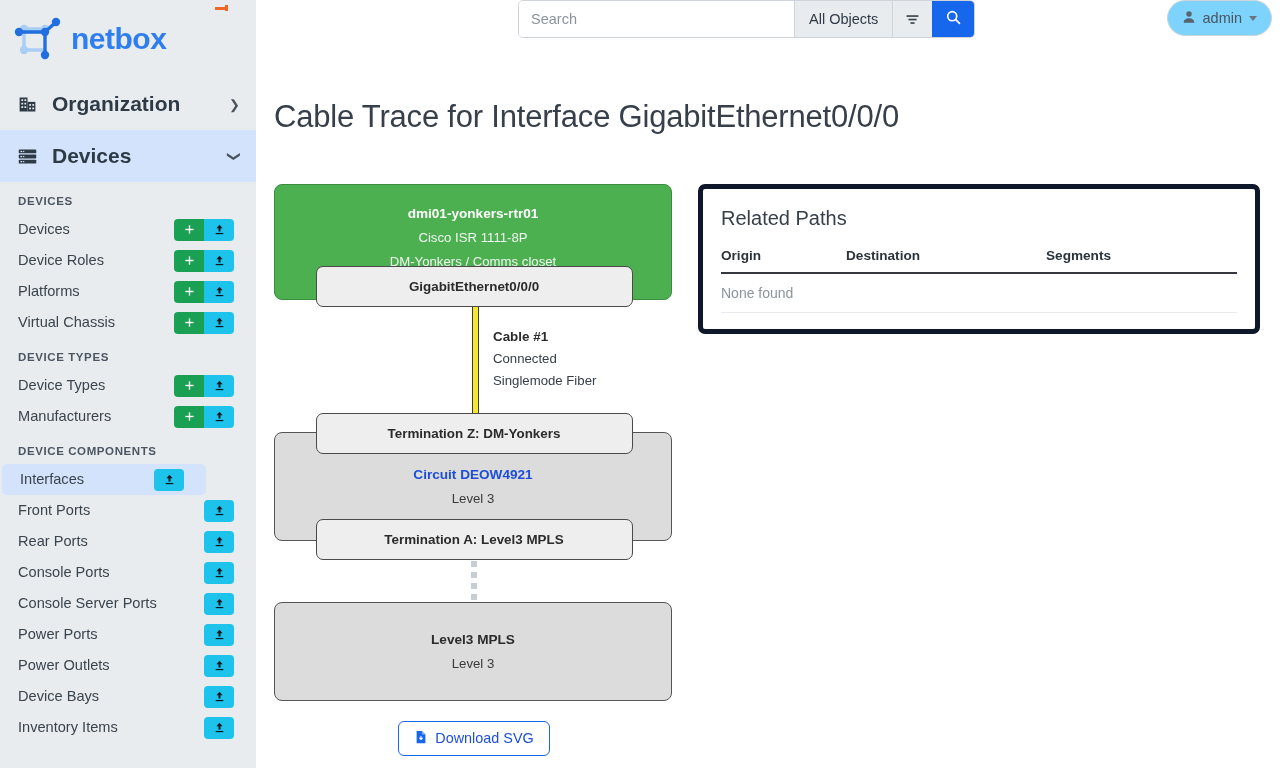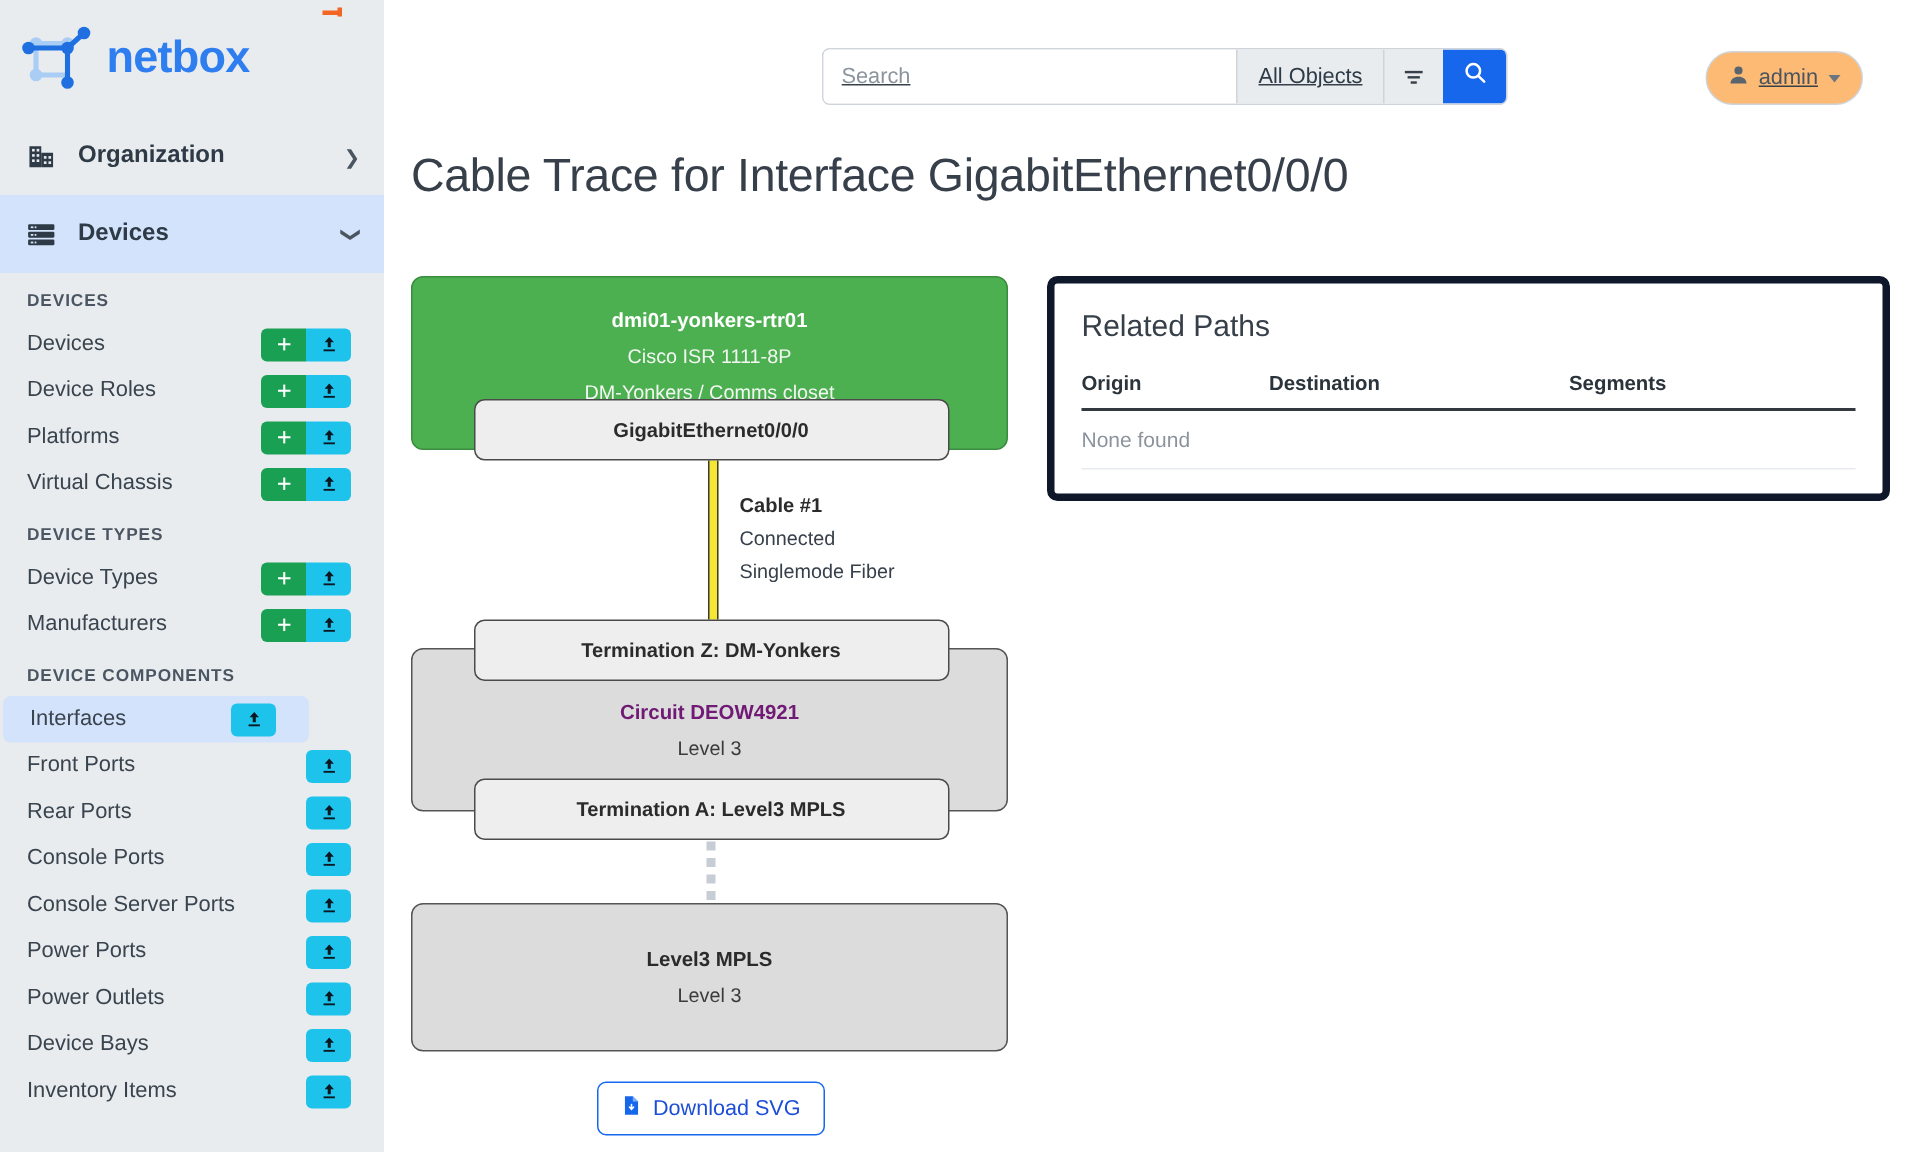--- a/index.html
+++ b/index.html
@@ -33,21 +33,21 @@
   }
   .pin-icon { width: 18px; height: 18px; flex: none; margin-right: 10px; }
 
   .nav-group {
     display: flex; align-items: center;
     height: 52px; padding: 0 16px 0 14px;
     cursor: pointer; gap: 12px;
   }
   .nav-group.active { background: #d3e3fb; }
   .nav-group .g-icon { width: 26px; flex: none; display: flex; align-items: center; justify-content: center; }
-  .nav-group .g-label { font-size: 16px; font-weight: 700; color: #2e3a46; flex: 1; }
+  .nav-group .g-label { font-size: 21px; font-weight: 700; color: #2e3a46; flex: 1; }
   .nav-group .g-chev { color: #4a5560; font-size: 13px; }
 
   .nav-section {
     font-size: 11.5px; font-weight: 700; color: #4b5662;
     letter-spacing: 0.6px; padding: 13px 0 7px 18px;
   }
   .nav-item {
     display: flex; align-items: center;
     height: 31px; margin: 0 0 0 0; padding-left: 18px; padding-right: 8px;
     position: relative;
@@ -67,21 +67,21 @@
     color: #ffffff; border: none; cursor: pointer; padding: 0;
   }
   .mini-add { background: #1aa053; border-radius: 4px 0 0 4px; }
   .mini-imp { background: #1ec3ec; border-radius: 0 4px 4px 0; }
   .mini-imp.solo { border-radius: 4px; width: 30px; }
   .mini-btn svg { display: block; }
 
   
   .main { flex: 1; height: 768px; position: relative; background: #fff; overflow: hidden; }
 
-  .topbar { height: 70px; display: flex; align-items: flex-end; padding: 0 38px; text-decoration: underline; }
+  .topbar { height: 70px; display: flex; align-items: flex-start; padding: 0 8px; }
   .search-wrap {
     display: flex; align-items: stretch; height: 38px;
     margin-left: 254px; border-radius: 5px; overflow: hidden;
     border: 1px solid #ced4da;
   }
   .search-input {
     width: 275px; border: none; outline: none;
     padding: 0 12px; font-size: 14.5px; color: #37404a;
     font-family: "Liberation Sans", sans-serif; background: #fff;
   }
@@ -96,21 +96,21 @@
     width: 40px; background: #e9ecef; border-left: 1px solid #ced4da; cursor: pointer;
   }
   .search-go {
     display: flex; align-items: center; justify-content: center;
     width: 42px; background: #1767ed; cursor: pointer;
   }
   .user-btn {
     margin-left: auto; display: flex; align-items: center; gap: 7px;
     height: 36px; padding: 0 14px;
     border: 1px solid #ced4da; border-radius: 18px;
-    background: #fdba74; color: #4a5560; font-size: 14.5px; cursor: pointer;
+    background: #7dd3fc; color: #4a5560; font-size: 14.5px; cursor: pointer;
   }
   .caret { width: 0; height: 0; border-left: 4.5px solid transparent;
            border-right: 4.5px solid transparent; border-top: 5.5px solid #6b757f; }
 
   .page-title {
     font-size: 31px; font-weight: 400; color: #37404a;
     padding: 8px 0 0 18px; letter-spacing: -0.2px;
   }
 
   .content { display: flex; padding: 28px 20px 0 18px; gap: 24px; }
@@ -141,21 +141,21 @@
   }
   .cable-info { position: absolute; left: 219px; top: 22px; text-align: left; }
   .cable-info .c-name { font-weight: 700; font-size: 13.4px; color: #2b2b2b; }
   .cable-info .c-row { font-size: 13.2px; color: #37404a; margin-top: 7px; }
 
   .circuit-stack { position: relative; }
   .circuit-body {
     width: 398px; background: #dcdcdc; border: 1px solid #555; border-radius: 8px;
     text-align: center; padding: 34px 10px; margin-top: -22px;
   }
-  .circuit-body .n-title { font-weight: 700; font-size: 13.6px; color: #701a75; }
+  .circuit-body .n-title { font-weight: 700; font-size: 13.6px; color: #1d4ed8; }
   .circuit-body .n-sub { font-size: 13.2px; color: #3b3b3b; margin-top: 9px; }
   .term-over-top { position: relative; z-index: 3; }
   .term-over-bot { position: relative; z-index: 3; margin-top: -22px; }
 
   .dotted-link {
     height: 42px; display: flex; flex-direction: column;
     align-items: center; justify-content: center; gap: 5px;
   }
   .dotted-link i { display: block; width: 6px; height: 6px; background: #c6cdd4; }
 

